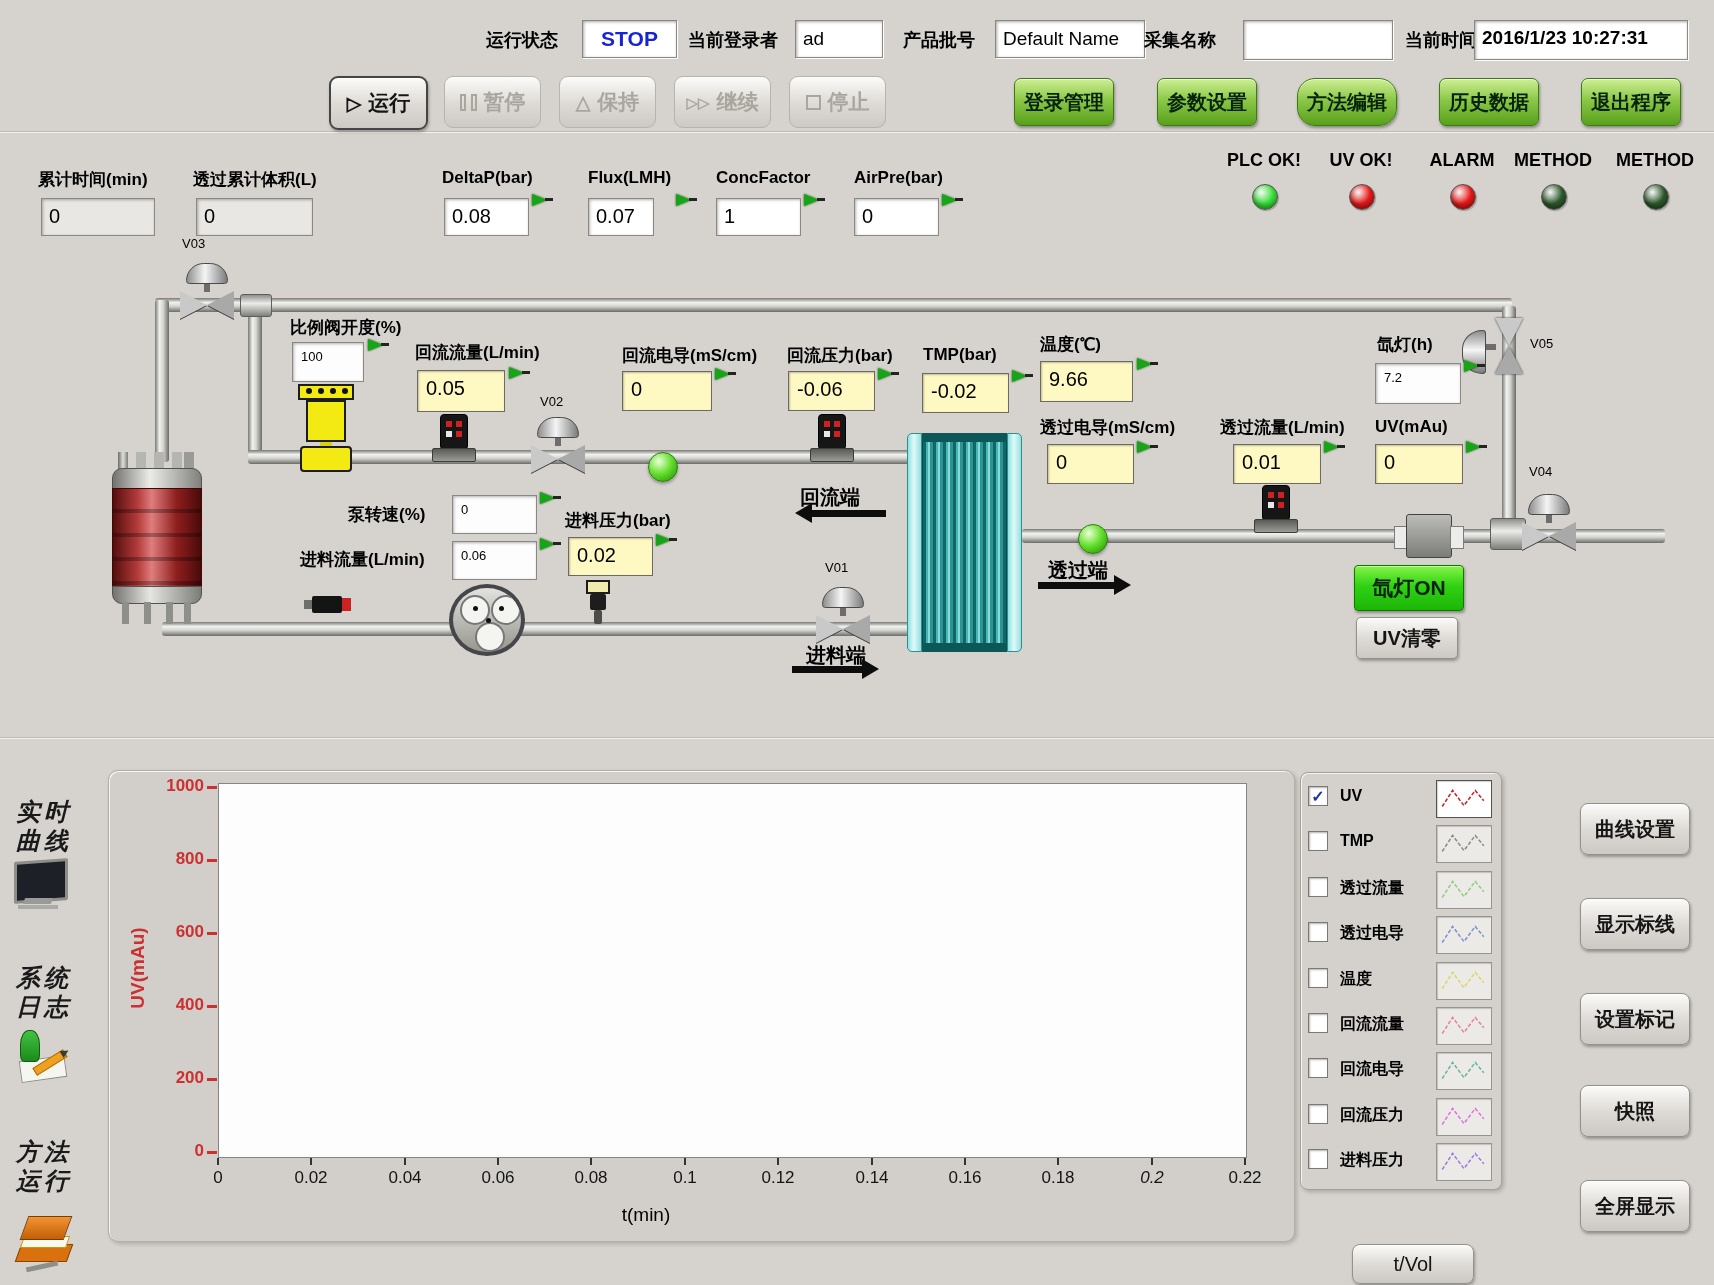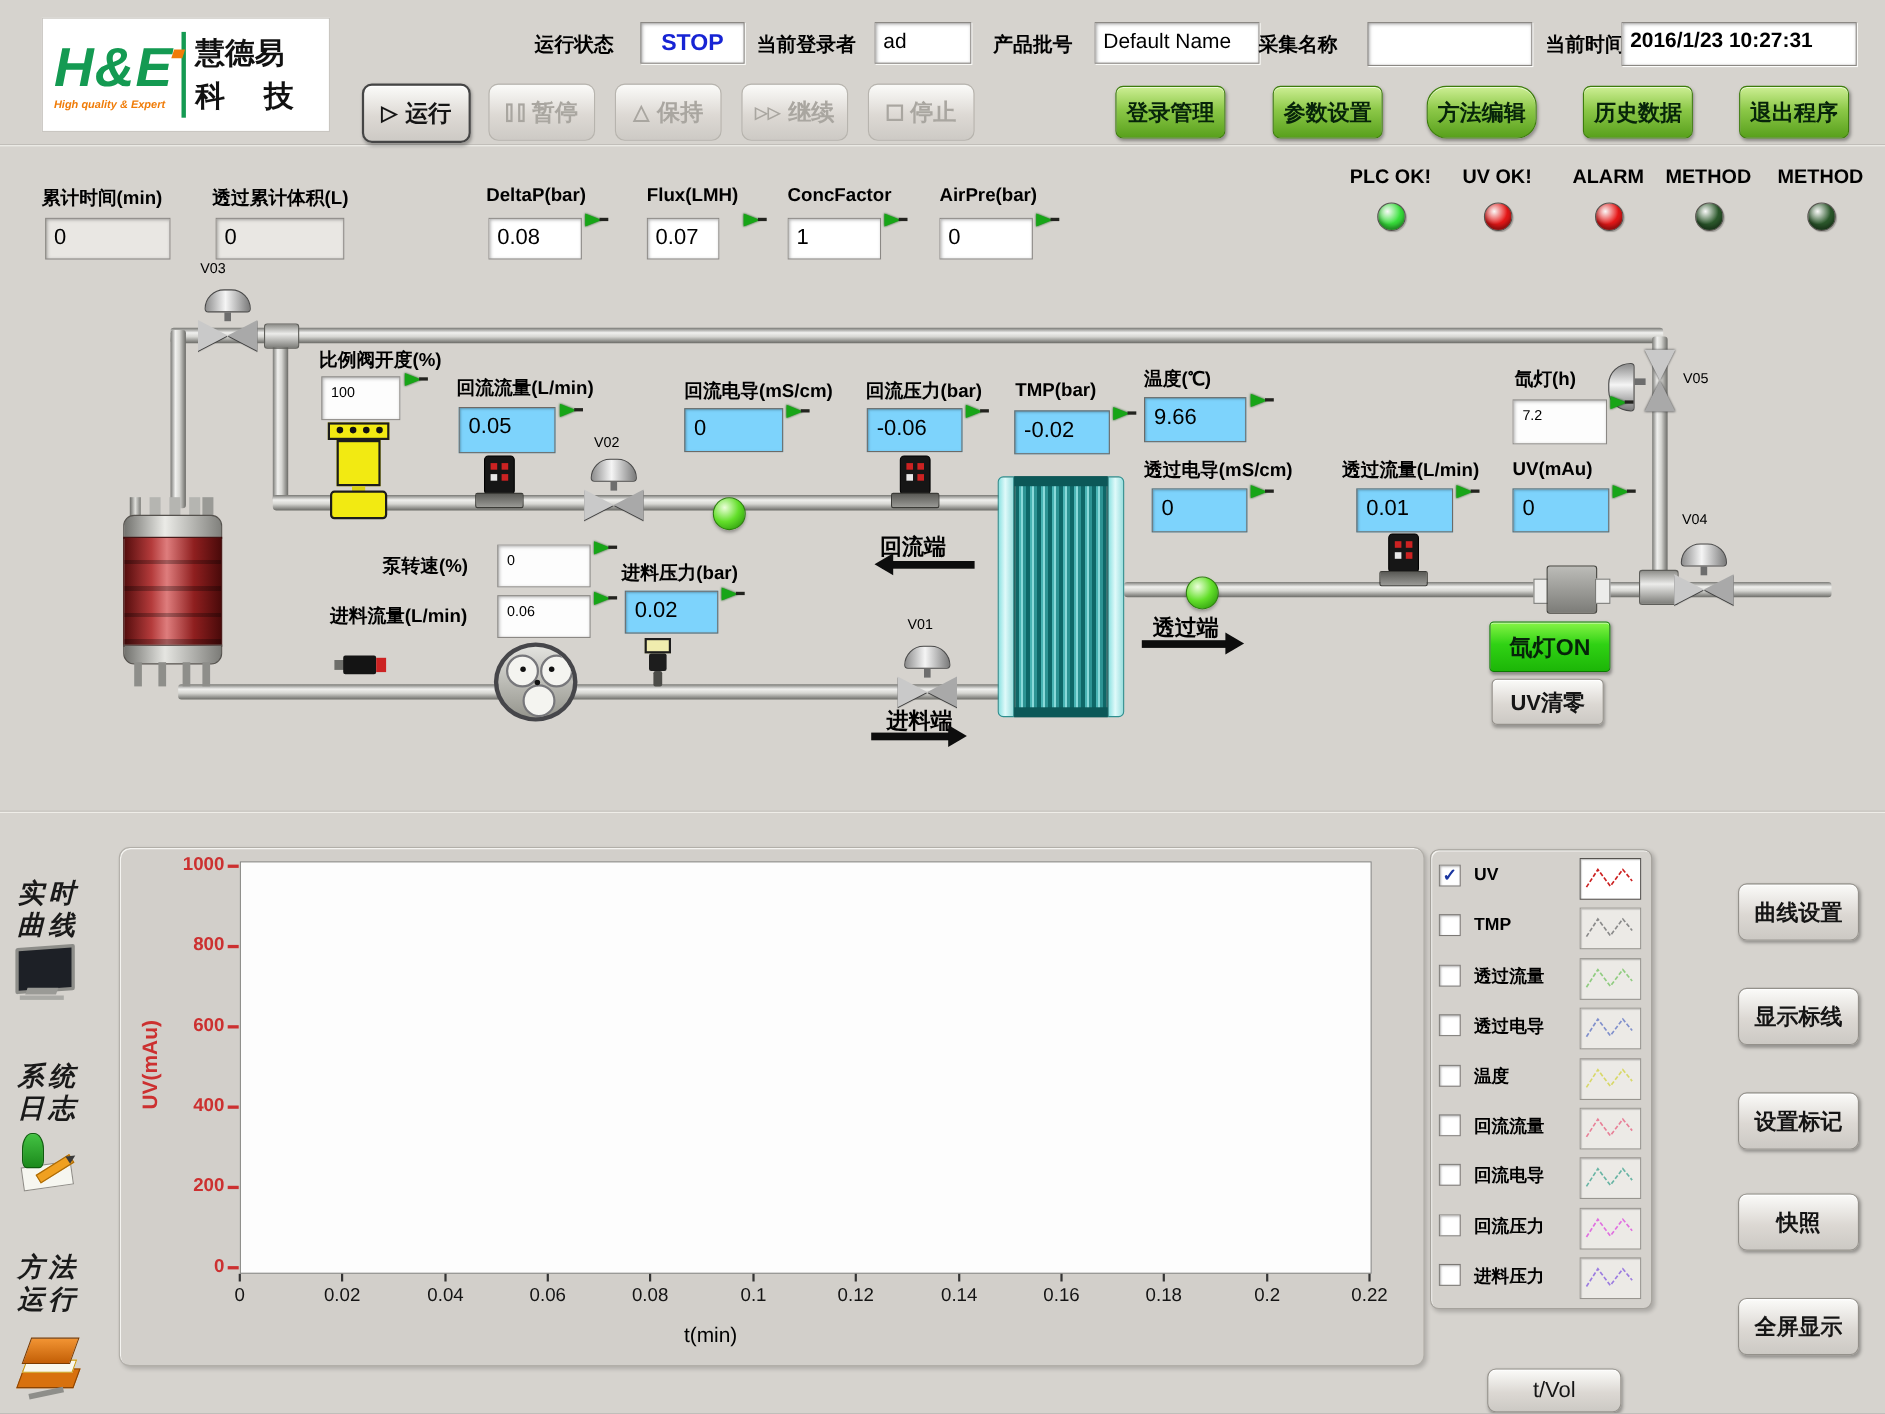--- a/index.html
+++ b/index.html
@@ -64,21 +64,21 @@
   .valve .stem{position:absolute;left:27px;top:21px;width:6px;height:8px;background:#6d6d6d;}
   .valve .tl{position:absolute;left:3px;top:28px;width:0;height:0;border-top:14px solid transparent;
       border-bottom:14px solid transparent;border-left:27px solid #c9c9c9;filter:drop-shadow(0 1px 0 #3c3c3c);}
   .valve .tr{position:absolute;right:3px;top:28px;width:0;height:0;border-top:14px solid transparent;
       border-bottom:14px solid transparent;border-right:27px solid #a9a9a9;filter:drop-shadow(0 1px 0 #3c3c3c);}
   .vlabel{position:absolute;font-size:13px;font-weight:normal;}
   .flag{position:absolute;width:22px;height:14px;}
   .flag::before{content:"";position:absolute;left:0;top:0;border-top:6px solid transparent;
       border-bottom:6px solid transparent;border-left:15px solid #17a517;filter:drop-shadow(0 0 1px #0c540c);}
   .flag::after{content:"";position:absolute;left:13px;top:4px;width:8px;height:3px;background:#23231f;}
-  .gread{position:absolute;background:#7dd3fc;border:1px solid #6d6a66;box-sizing:border-box;
+  .gread{position:absolute;background:#fef9c3;border:1px solid #6d6a66;box-sizing:border-box;
       box-shadow:inset 1px 1px 2px rgba(0,0,0,.25);font-size:20px;padding:6px 8px;white-space:nowrap;}
   .wread{position:absolute;background:#fdfdfd;border:1px solid #8b8884;box-sizing:border-box;
       box-shadow:inset 1px 1px 3px rgba(0,0,0,.3);font-size:13px;padding:6px 8px;white-space:nowrap;}
   .ball{position:absolute;width:28px;height:28px;border-radius:50%;border:1px solid #2e7e10;
       background:radial-gradient(circle at 35% 30%,#ecffda,#63df2a 48%,#2e9c0d 88%);box-shadow:0 2px 3px rgba(0,0,0,.3);}
   .arrow{position:absolute;background:#0d0d0d;height:7px;}
   .arrow.r::after{content:"";position:absolute;right:-17px;top:-7px;border:10px solid transparent;border-left:17px solid #0d0d0d;}
   .arrow.l::before{content:"";position:absolute;left:-17px;top:-7px;border:10px solid transparent;border-right:17px solid #0d0d0d;}
   .port-lbl{position:absolute;font-size:20px;font-weight:bold;}
   .sensorbody{position:absolute;width:26px;height:34px;background:#161616;border:1px solid #000;border-radius:4px;}
@@ -131,32 +131,20 @@
   .icon-book .c2{position:absolute;left:6px;top:8px;width:42px;height:22px;background:linear-gradient(#f29433,#c35f06);transform:skewX(-20deg);border:1px solid #7c3c02;}
   .icon-book .pen{position:absolute;left:8px;top:56px;width:32px;height:5px;background:#8e8e8a;transform:rotate(-12deg);}
 </style>
 </head>
 <body>
 
 <div id="screen">
   <div class="hr" style="top:131px"></div>
   <div class="hr" style="top:737px"></div>
 
-  <div id="logo">
-    <div>
-      <div class="logo-he">H&amp;E</div>
-      <div class="logo-tag">High quality &amp; Expert</div>
-    </div>
-    <div class="logo-div"></div>
-    <div>
-      <div class="logo-cn">慧德易</div>
-      <div class="logo-cn" style="letter-spacing:14px">科 技</div>
-    </div>
-    <div class="logo-accent"></div>
-  </div>
 
   <span class="hlbl" style="left:486px;top:28px">运行状态</span>
   <div class="vbox stopbox" style="left:582px;top:20px;width:95px;height:38px">STOP</div>
   <span class="hlbl" style="left:688px;top:28px">当前登录者</span>
   <input class="vbox" style="left: 795px; top: 20px; width: 88px; height: 38px;" value="ad">
   <span class="hlbl" style="left:903px;top:28px">产品批号</span>
   <input class="vbox" style="left: 995px; top: 20px; width: 150px; height: 38px;" value="Default Name">
   <span class="hlbl" style="left:1144px;top:28px">采集名称</span>
   <input class="vbox" style="left: 1243px; top: 20px; width: 150px; height: 40px;" value="">
   <span class="hlbl" style="left:1405px;top:28px">当前时间</span>
@@ -453,21 +441,21 @@
       <div class="xtick" style="left: 650px; top: 1168px;">0.1</div>
       <div class="xdash" style="left: 777px; top: 1158px;"></div>
       <div class="xtick" style="left: 743px; top: 1168px;">0.12</div>
       <div class="xdash" style="left: 871px; top: 1158px;"></div>
       <div class="xtick" style="left: 837px; top: 1168px;">0.14</div>
       <div class="xdash" style="left: 964px; top: 1158px;"></div>
       <div class="xtick" style="left: 930px; top: 1168px;">0.16</div>
       <div class="xdash" style="left: 1057px; top: 1158px;"></div>
       <div class="xtick" style="left: 1023px; top: 1168px;">0.18</div>
       <div class="xdash" style="left: 1151px; top: 1158px;"></div>
-      <div class="xtick" style="left: 1117px; top: 1168px;">0.2</div>
+      <div class="xtick" style="left: 1117px; top: 1168px; font-style: italic;">0.2</div>
       <div class="xdash" style="left: 1244px; top: 1158px;"></div>
       <div class="xtick" style="left: 1210px; top: 1168px;">0.22</div>
     </div>
 
   <div id="legend-panel"></div>
   <div id="legend-items">
       <div class="cb" style="left: 1308px; top: 786px;">✓</div>
       <div class="legend-lbl" style="left: 1340px; top: 787px;">UV</div>
       <div class="sample on" style="left: 1436px; top: 780px;"><svg viewBox="0 0 54 36" width="52" height="34">
           <polyline points="5,27 16,10 28,26 40,10 49,21" fill="none" stroke="#cc2020" stroke-width="1.6" stroke-dasharray="4 2"></polyline>

